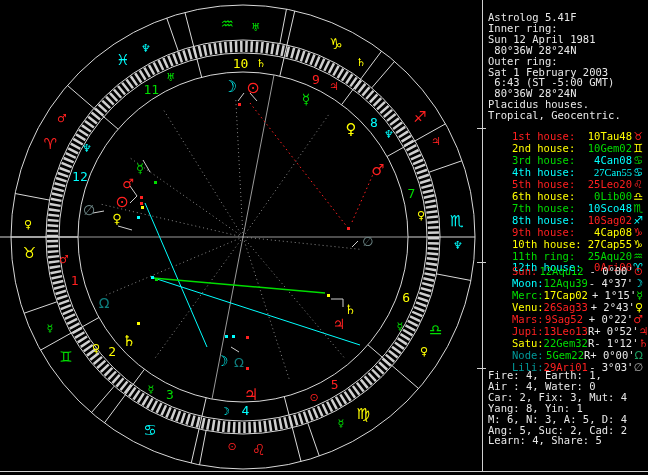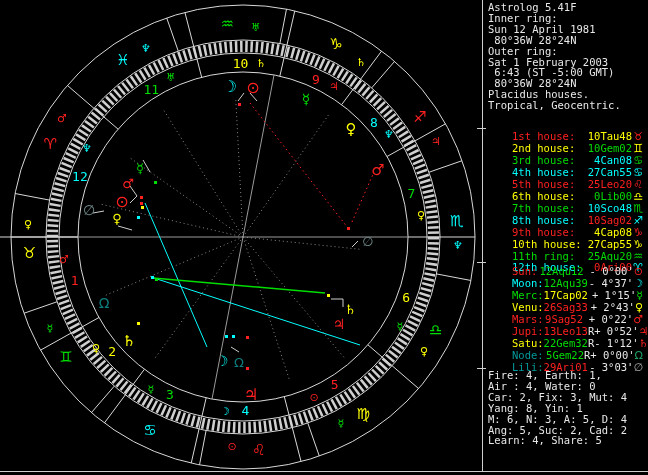--- a/index.html
+++ b/index.html
@@ -164,39 +164,39 @@
       <rect x="154" y="181" width="3" height="3" fill="#00dd00"></rect>
       <rect x="155" y="278" width="3" height="3" fill="#00dd00"></rect>
     </svg>
   <div class="vdiv">
     <div class="tick" style="top:128px"></div>
     <div class="tick" style="top:262px"></div>
     <div class="tick" style="top:368px"></div>
   </div>
   <div class="hdiv"></div>
   <div id="panel">
-    <div class="blk" style="top:2px">
+    <div class="blk" style="top:12px">
       <div class="iline">Astrolog 5.41F</div>
       <div id="infoLines">
           <div class="iline">Inner ring:</div>
           <div class="iline">Sun 12 April 1981</div>
           <div class="iline"> 80°36W 28°24N</div>
           <div class="iline">Outer ring:</div>
           <div class="iline">Sat 1 February 2003</div>
           <div class="iline"> 6:43 (ST -5:00 GMT)</div>
           <div class="iline"> 80°36W 28°24N</div>
           <div class="iline">Placidus houses.</div>
           <div class="iline">Tropical, Geocentric.</div>
         </div>
     </div>
     <div class="blk" style="top:131px" id="houseBlock">
         <div class="row hrow"><span class="lbl" style="color: rgb(255, 32, 32);">1st house:</span><span class="val" style="color: rgb(255, 255, 0);">10Tau48</span><span class="glyph" style="color: rgb(255, 32, 32);">♉</span></div>
         <div class="row hrow"><span class="lbl" style="color: rgb(255, 255, 0);">2nd house:</span><span class="val" style="color: rgb(0, 221, 0);">10Gem02</span><span class="glyph" style="color: rgb(255, 255, 0);">♊</span></div>
         <div class="row hrow"><span class="lbl" style="color: rgb(0, 221, 0);">3rd house:</span><span class="val" style="color: rgb(0, 255, 255);">4Can08</span><span class="glyph" style="color: rgb(0, 221, 0);">♋</span></div>
-        <div class="row hrow"><span class="lbl" style="color: rgb(0, 255, 255);">4th house:</span><span class="val" style="color: rgb(0, 255, 255);">27Can55</span><span class="glyph" style="color: rgb(0, 255, 255);">♋</span></div>
+        <div class="row hrow"><span class="lbl" style="color: rgb(0, 255, 255);">4th house:</span><span class="val" style="color: rgb(0, 255, 255); font-family: Liberation Serif, serif;">27Can55</span><span class="glyph" style="color: rgb(0, 255, 255);">♋</span></div>
         <div class="row hrow"><span class="lbl" style="color: rgb(255, 32, 32);">5th house:</span><span class="val" style="color: rgb(255, 32, 32);">25Leo20</span><span class="glyph" style="color: rgb(255, 32, 32);">♌</span></div>
         <div class="row hrow"><span class="lbl" style="color: rgb(255, 255, 0);">6th house:</span><span class="val" style="color: rgb(0, 221, 0);">0Lib00</span><span class="glyph" style="color: rgb(255, 255, 0);">♎</span></div>
         <div class="row hrow"><span class="lbl" style="color: rgb(0, 221, 0);">7th house:</span><span class="val" style="color: rgb(0, 255, 255);">10Sco48</span><span class="glyph" style="color: rgb(0, 221, 0);">♏</span></div>
         <div class="row hrow"><span class="lbl" style="color: rgb(0, 255, 255);">8th house:</span><span class="val" style="color: rgb(255, 32, 32);">10Sag02</span><span class="glyph" style="color: rgb(0, 255, 255);">♐</span></div>
         <div class="row hrow"><span class="lbl" style="color: rgb(255, 32, 32);">9th house:</span><span class="val" style="color: rgb(255, 255, 0);">4Cap08</span><span class="glyph" style="color: rgb(255, 32, 32);">♑</span></div>
         <div class="row hrow"><span class="lbl" style="color: rgb(255, 255, 0);">10th house:</span><span class="val" style="color: rgb(255, 255, 0);">27Cap55</span><span class="glyph" style="color: rgb(255, 255, 0);">♑</span></div>
         <div class="row hrow"><span class="lbl" style="color: rgb(0, 221, 0);">11th ring:</span><span class="val" style="color: rgb(0, 221, 0);">25Aqu20</span><span class="glyph" style="color: rgb(0, 221, 0);">♒</span></div>
         <div class="row hrow"><span class="lbl" style="color: rgb(0, 255, 255);">12th house:</span><span class="val" style="color: rgb(255, 32, 32);">0Ari00</span><span class="glyph" style="color: rgb(0, 255, 255);">♈</span></div>
       </div>
     <div class="blk" style="top:266px" id="planetBlock">

